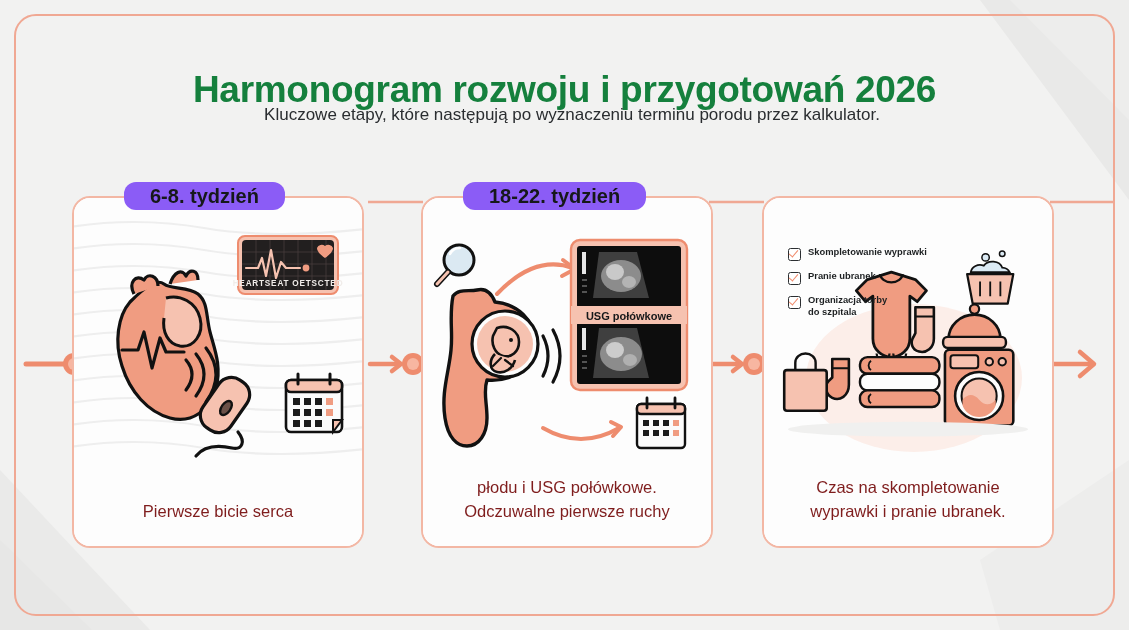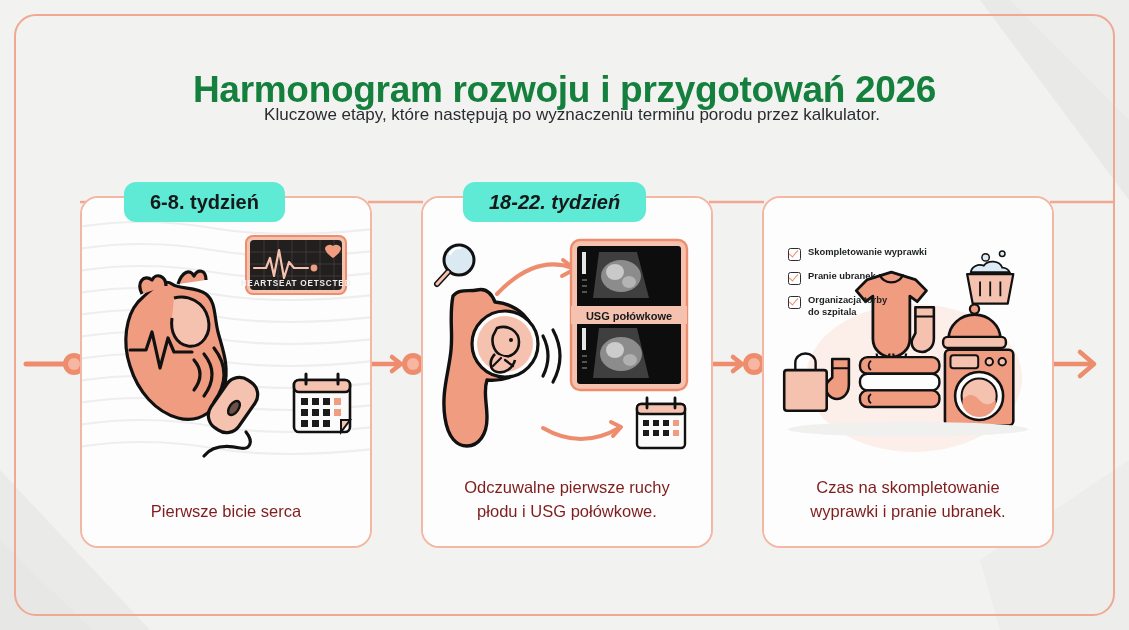--- a/index.html
+++ b/index.html
@@ -29,34 +29,34 @@
 
   
   .rail{position:absolute;left:0;top:0;width:1129px;height:630px;pointer-events:none;}
 
   
   .card{
     position:absolute;top:196px;width:288px;height:348px;
     border:2px solid #F3B7A4;border-radius:18px;
     background:#fdfdfd;overflow:hidden;
   }
-  .card.c1{left:80px;}
+  .card.c1{left:72px;}
   .card.c2{left:421px;}
   .card.c3{left:762px;}
 
   .wavebg{position:absolute;left:0;top:0;width:100%;height:100%;}
 
   .badge{
-    position:absolute;top:182px;height:40px;border-radius:12px;
-    background:#5eead4;display:flex;align-items:center;justify-content:center;
+    position:absolute;top:182px;height:28px;border-radius:12px;
+    background:#8b5cf6;display:flex;align-items:center;justify-content:center;
     color:#16181a;font-size:20px;font-weight:bold;padding:0 26px;
     white-space:nowrap;z-index:6;
   }
   .badge.b1{left:124px;}
-  .badge.b2{left:463px;font-style:italic;}
+  .badge.b2{left:463px;}
   .badge.b3{left:826px;}
 
   .caption{
     position:absolute;left:14px;right:14px;bottom:22px;text-align:center;
     font-size:16.5px;line-height:1.45;color:#7f1d1d;
   }
 
   .art{position:absolute;left:0;top:34px;width:100%;height:236px;}
 
   
@@ -280,22 +280,22 @@
             <rect x="250" y="188" width="6" height="6" fill="#F09C81"></rect>
           <rect x="220" y="198" width="6" height="6"></rect>
             <rect x="230" y="198" width="6" height="6"></rect>
           <rect x="240" y="198" width="6" height="6"></rect>
             <rect x="250" y="198" width="6" height="6" fill="#F09C81"></rect>
         </g>
       </g>
     </svg>
 
     <div class="caption">
+      <div>płodu i USG połówkowe.</div>
       <div>Odczuwalne pierwsze ruchy</div>
-      <div>płodu i USG połówkowe.</div>
     </div>
   </div>
 
   <div class="card c3">
     <svg class="wavebg" viewBox="0 0 288 348" preserveAspectRatio="none">
       <rect width="288" height="348" fill="#fdfdfd"></rect>
       <ellipse cx="150" cy="180" rx="108" ry="74" fill="#fceee9"></ellipse>
     </svg>
 
     <div class="checklist">

